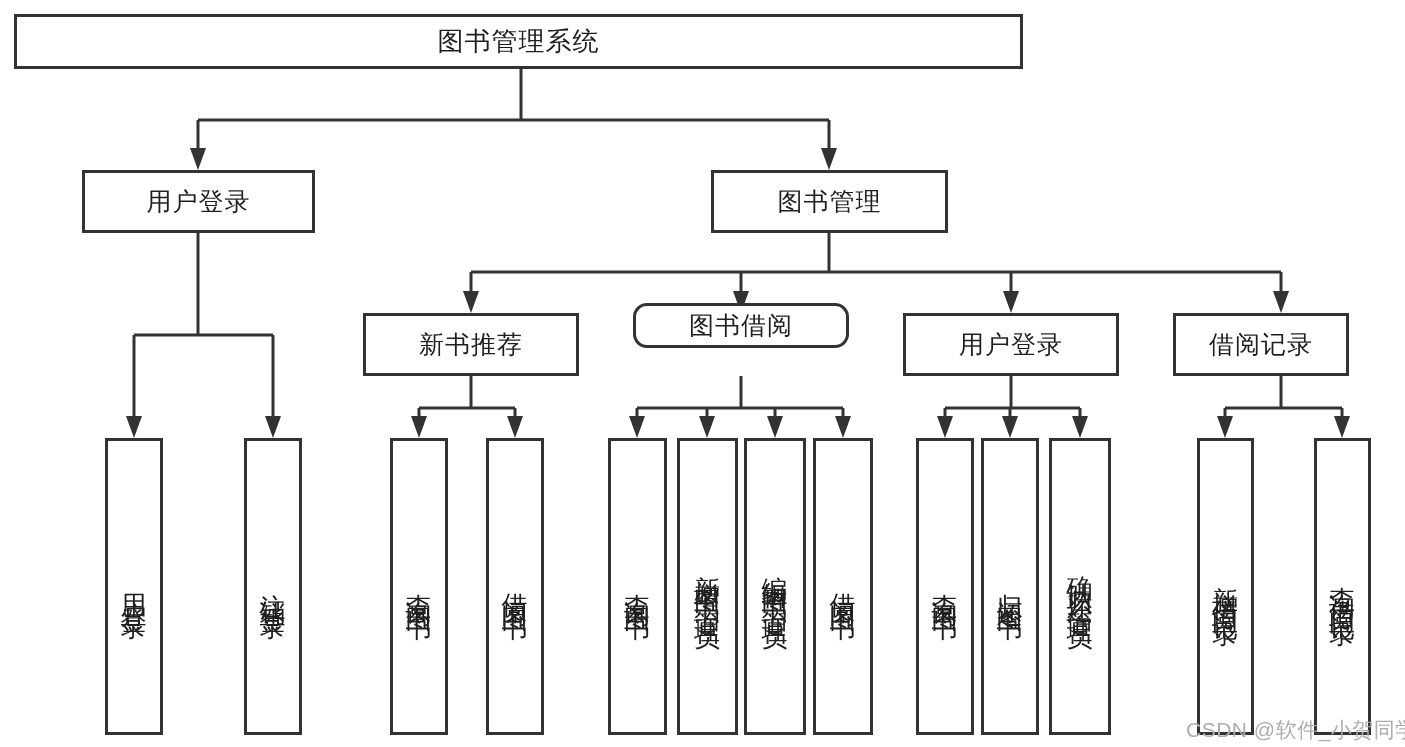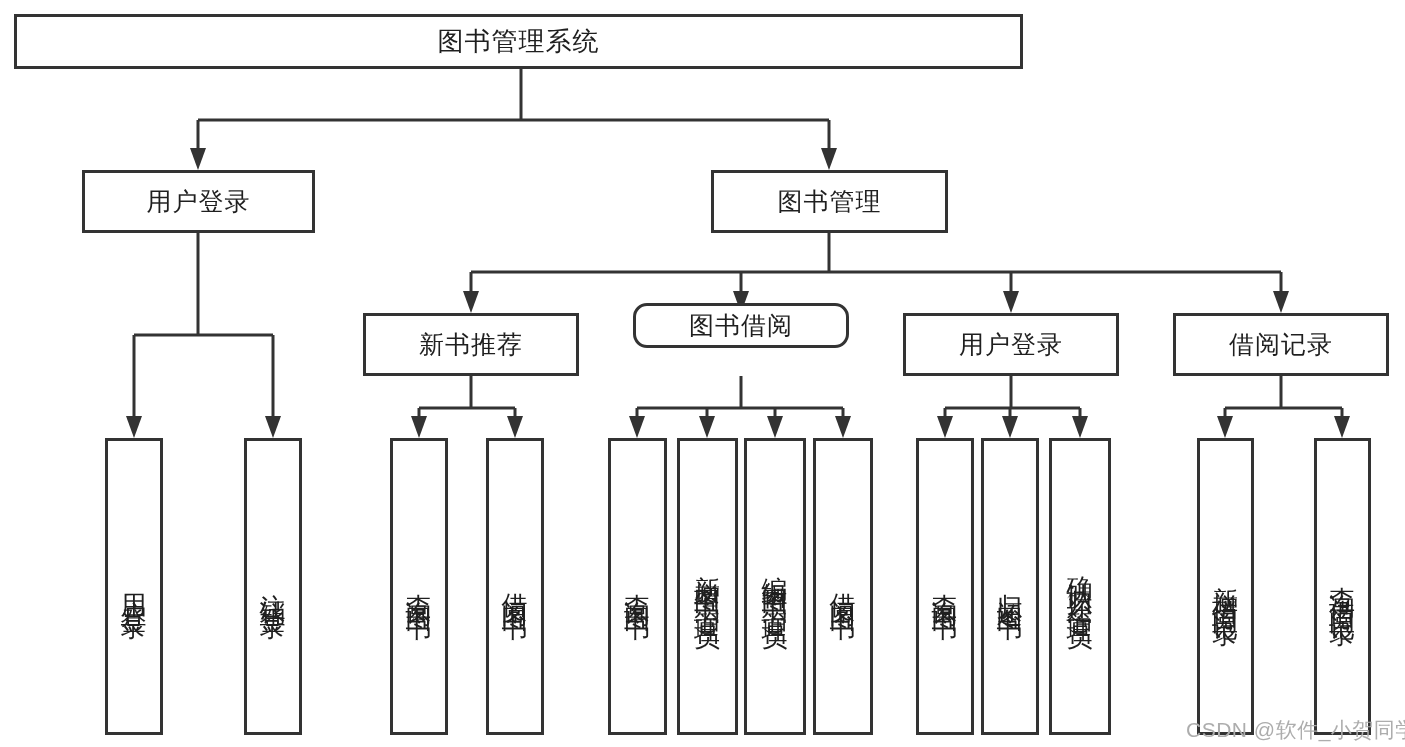--- a/index.html
+++ b/index.html
@@ -145,21 +145,21 @@
 
   <div class="box" style="left:363px; top:313px; width:216px; height:63px;">
     <span class="hlabel">新书推荐</span>
   </div>
   <div class="box" style="left:633px; top:303px; width:216px; height:45px;border-radius:14px;">
     <span class="hlabel">图书借阅</span>
   </div>
   <div class="box" style="left:903px; top:313px; width:216px; height:63px;">
     <span class="hlabel">用户登录</span>
   </div>
-  <div class="box" style="left:1173px; top:313px; width:216px; height:63px;">
+  <div class="box" style="left:1173px; top:313px; width:176px; height:63px;">
     <span class="hlabel">借阅记录</span>
   </div>
 
   <div class="box leaf" style="left:105px; top:438px; width:58px; height:297px;">
     <span class="vtext">用户登录</span>
   </div>
   <div class="box leaf" style="left:244px; top:438px; width:58px; height:297px;">
     <span class="vtext">注销登录</span>
   </div>
 

